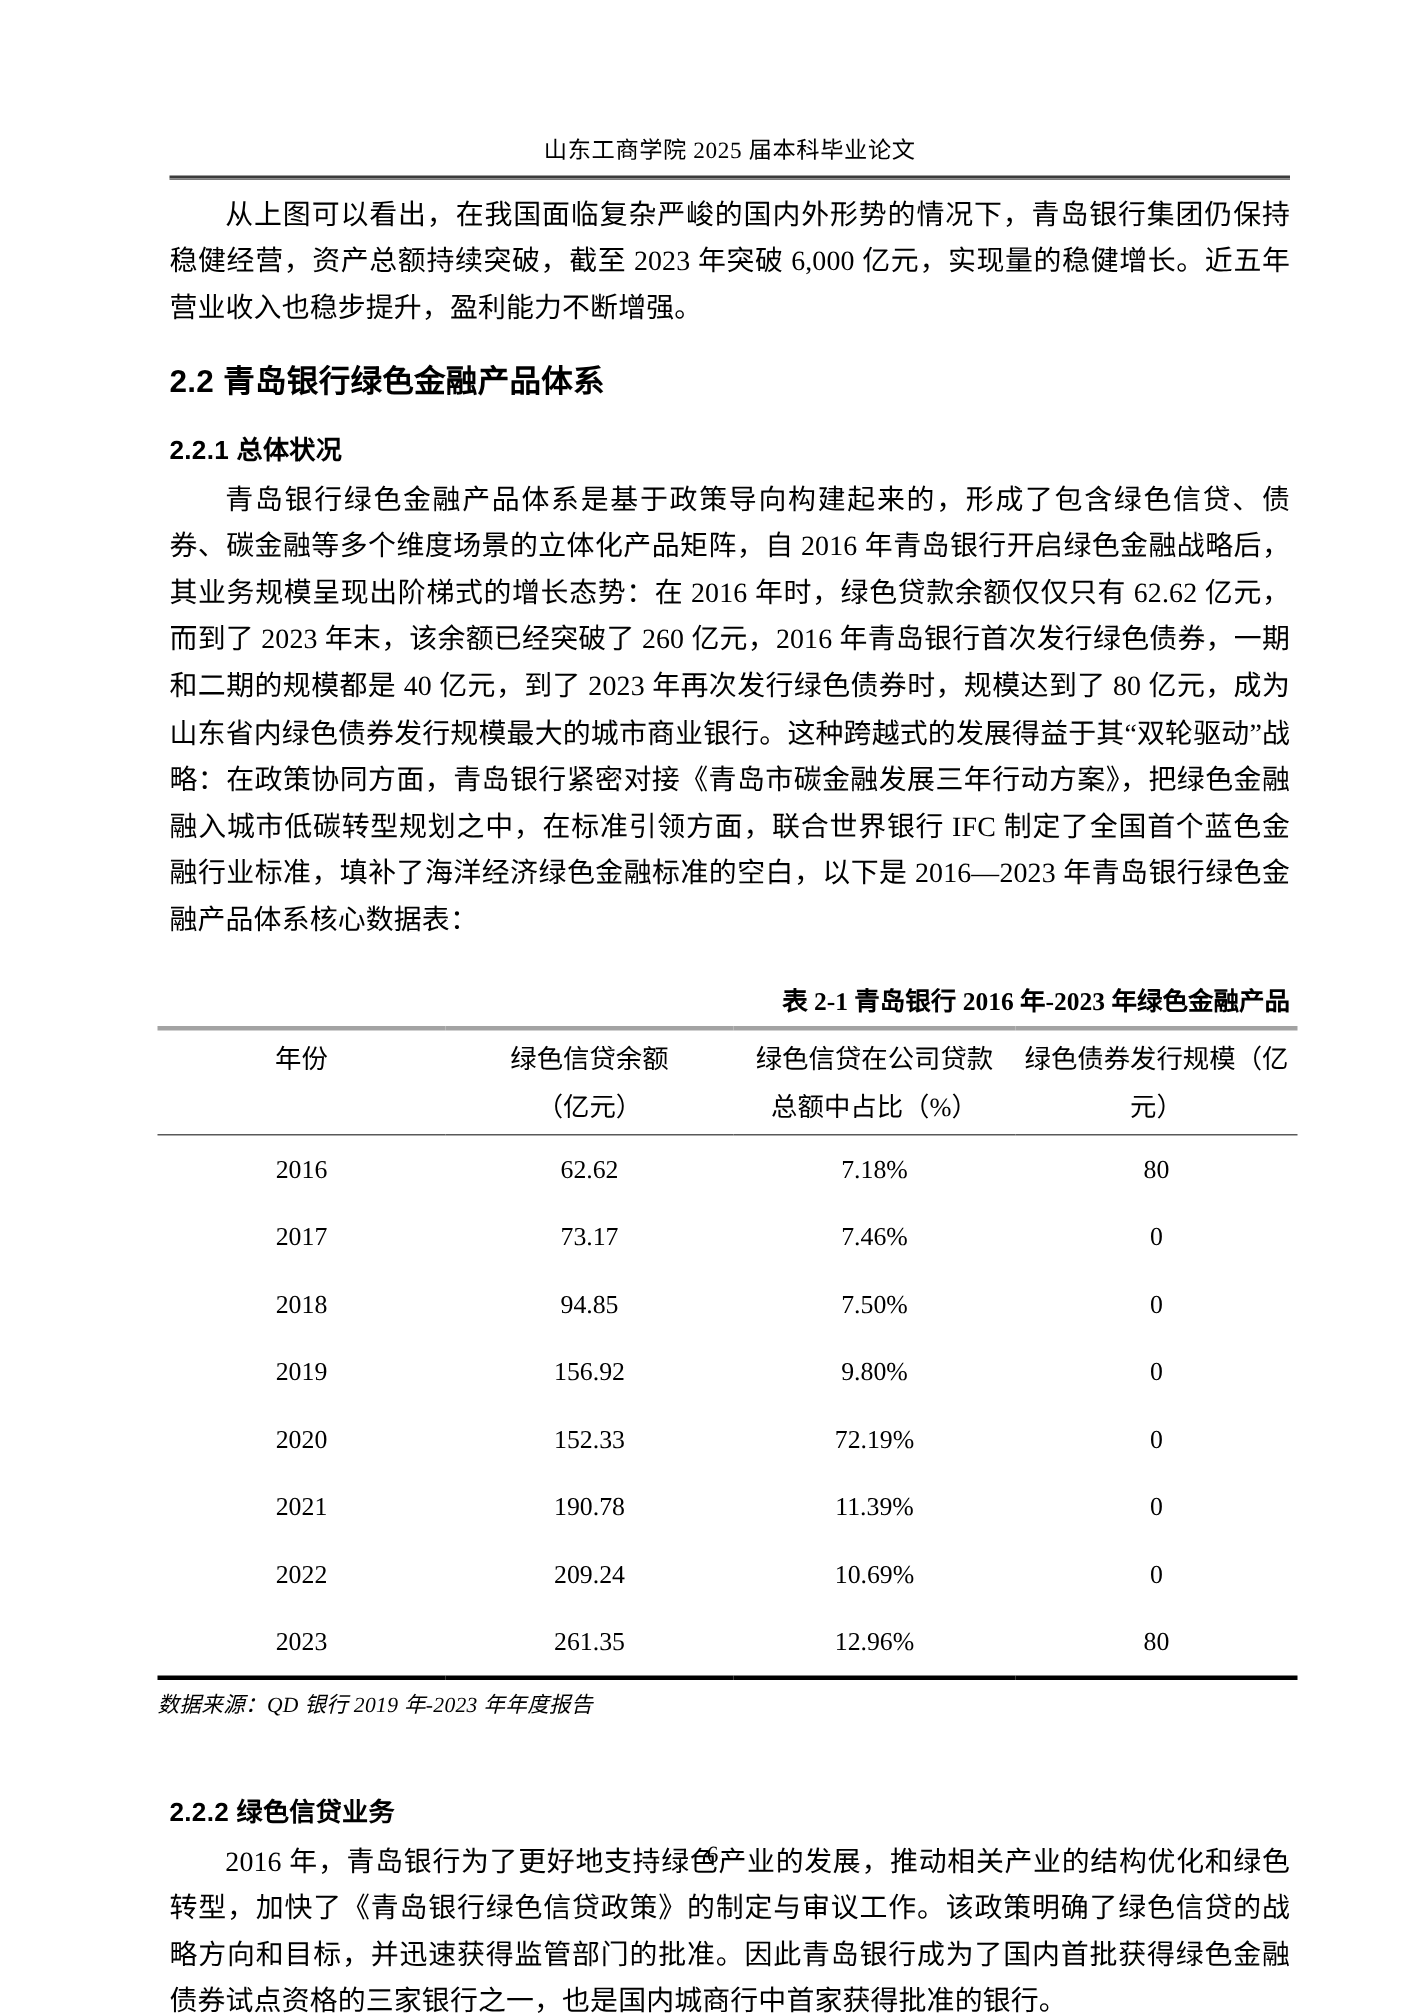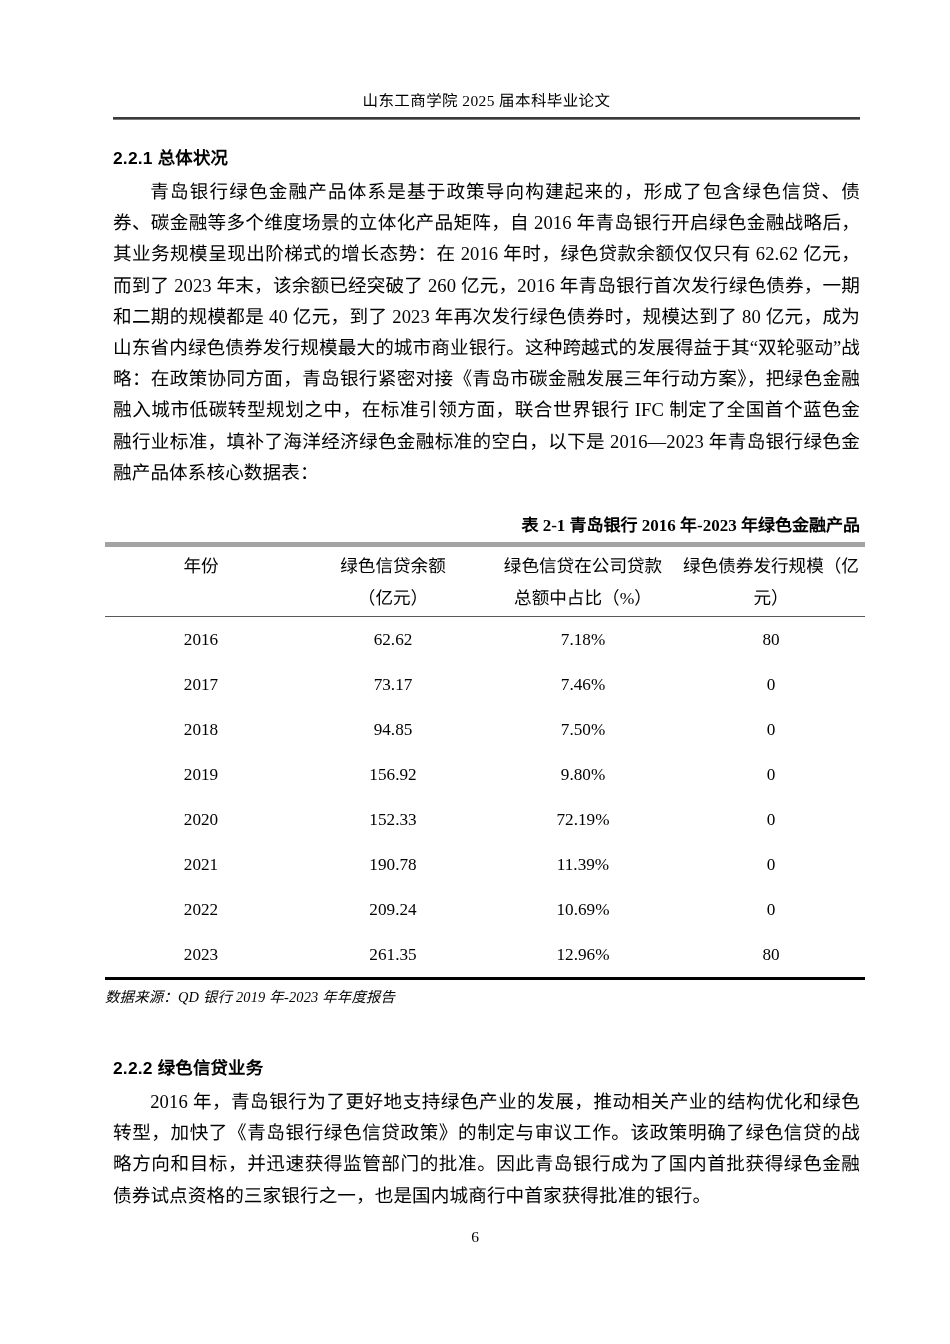--- a/index.html
+++ b/index.html
@@ -110,21 +110,21 @@
 
   table.data-table thead tr.head-row th {
     font-weight: normal;
     font-size: 17.6px;
     line-height: 31px;
     text-align: center;
     padding: 4px 2px 2px 2px;
     vertical-align: top;
   }
   table.data-table thead {
-    border-top: 5px solid #a3a3a3;
+    border-top: 3px solid #a3a3a3;
     border-bottom: 1.6px solid #595959;
   }
   table.data-table tbody tr td {
     font-size: 17.2px;
     line-height: 21px;
     text-align: center;
     padding: 12px 2px 12px 2px;
   }
   table.data-table tbody {
     border-bottom: 3px solid #000;
@@ -160,21 +160,23 @@
 
 <div class="page">
 
   <div class="page-header">
     <span class="header-text">山东工商学院 2025 届本科毕业论文</span>
   </div>
   <div class="header-rule"></div>
 
   <div class="content">
 
-
+    <p class="body-par">从上图可以看出，在我国面临复杂严峻的国内外形势的情况下，青岛银行集团仍保持稳健经营，资产总额持续突破，截至 2023 年突破 6,000 亿元，实现量的稳健增长。近五年营业收入也稳步提升，盈利能力不断增强。</p>
+
+    <h2 class="sec-head">2.2 青岛银行绿色金融产品体系</h2>
 
     <h3 class="sub-head">2.2.1 总体状况</h3>
 
     <div class="gap-after-head"></div>
 
     <p class="body-par">青岛银行绿色金融产品体系是基于政策导向构建起来的，形成了包含绿色信贷、债券、碳金融等多个维度场景的立体化产品矩阵，自 2016 年青岛银行开启绿色金融战略后，其业务规模呈现出阶梯式的增长态势：在 2016 年时，绿色贷款余额仅仅只有 62.62 亿元，而到了 2023 年末，该余额已经突破了 260 亿元，2016 年青岛银行首次发行绿色债券，一期和二期的规模都是 40 亿元，到了 2023 年再次发行绿色债券时，规模达到了 80 亿元，成为山东省内绿色债券发行规模最大的城市商业银行。这种跨越式的发展得益于其“双轮驱动”战略：在政策协同方面，青岛银行紧密对接《青岛市碳金融发展三年行动方案》，把绿色金融融入城市低碳转型规划之中，在标准引领方面，联合世界银行 IFC 制定了全国首个蓝色金融行业标准，填补了海洋经济绿色金融标准的空白，以下是 2016—2023 年青岛银行绿色金融产品体系核心数据表：</p>
 
     <div class="table-block">
 
       <div class="table-caption">表 2-1  青岛银行 2016 年-2023 年绿色金融产品</div>

